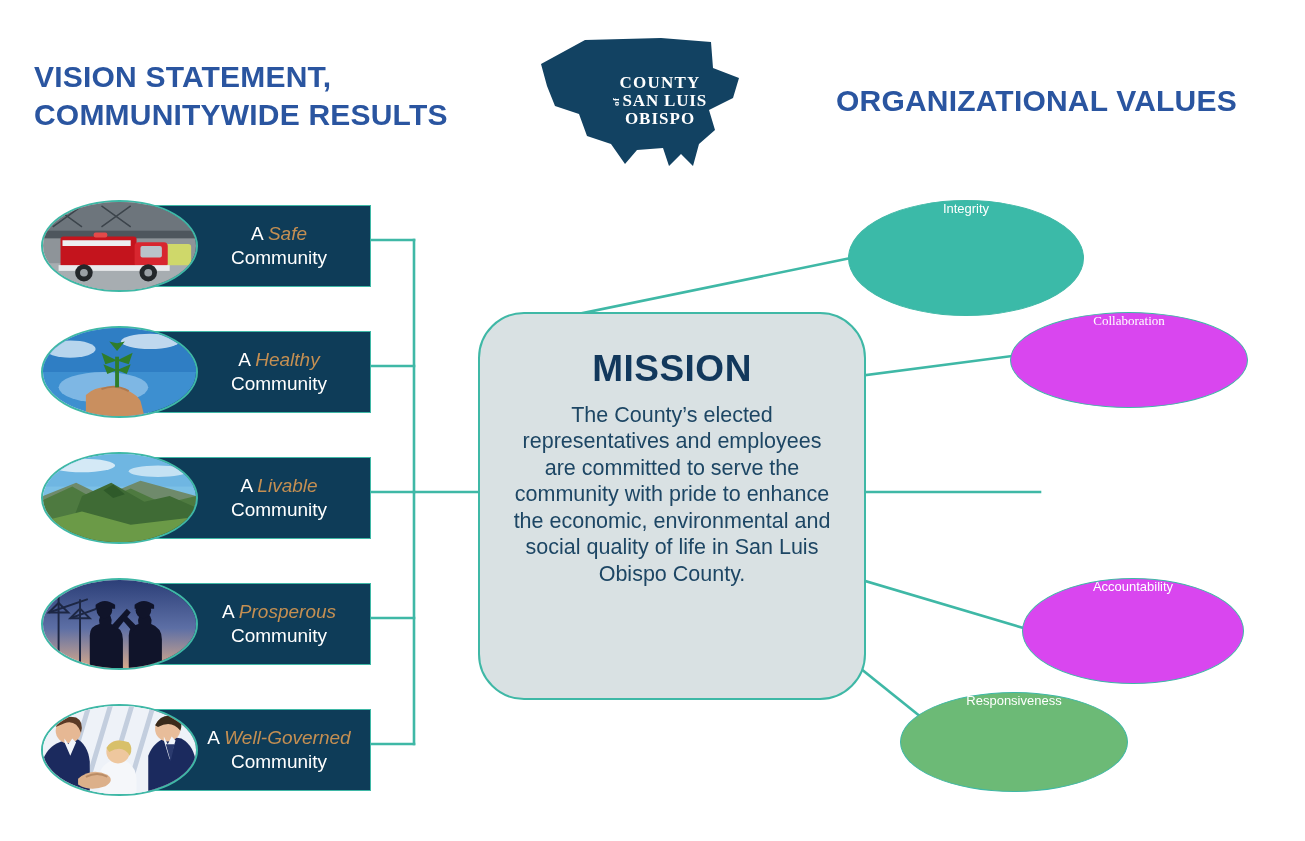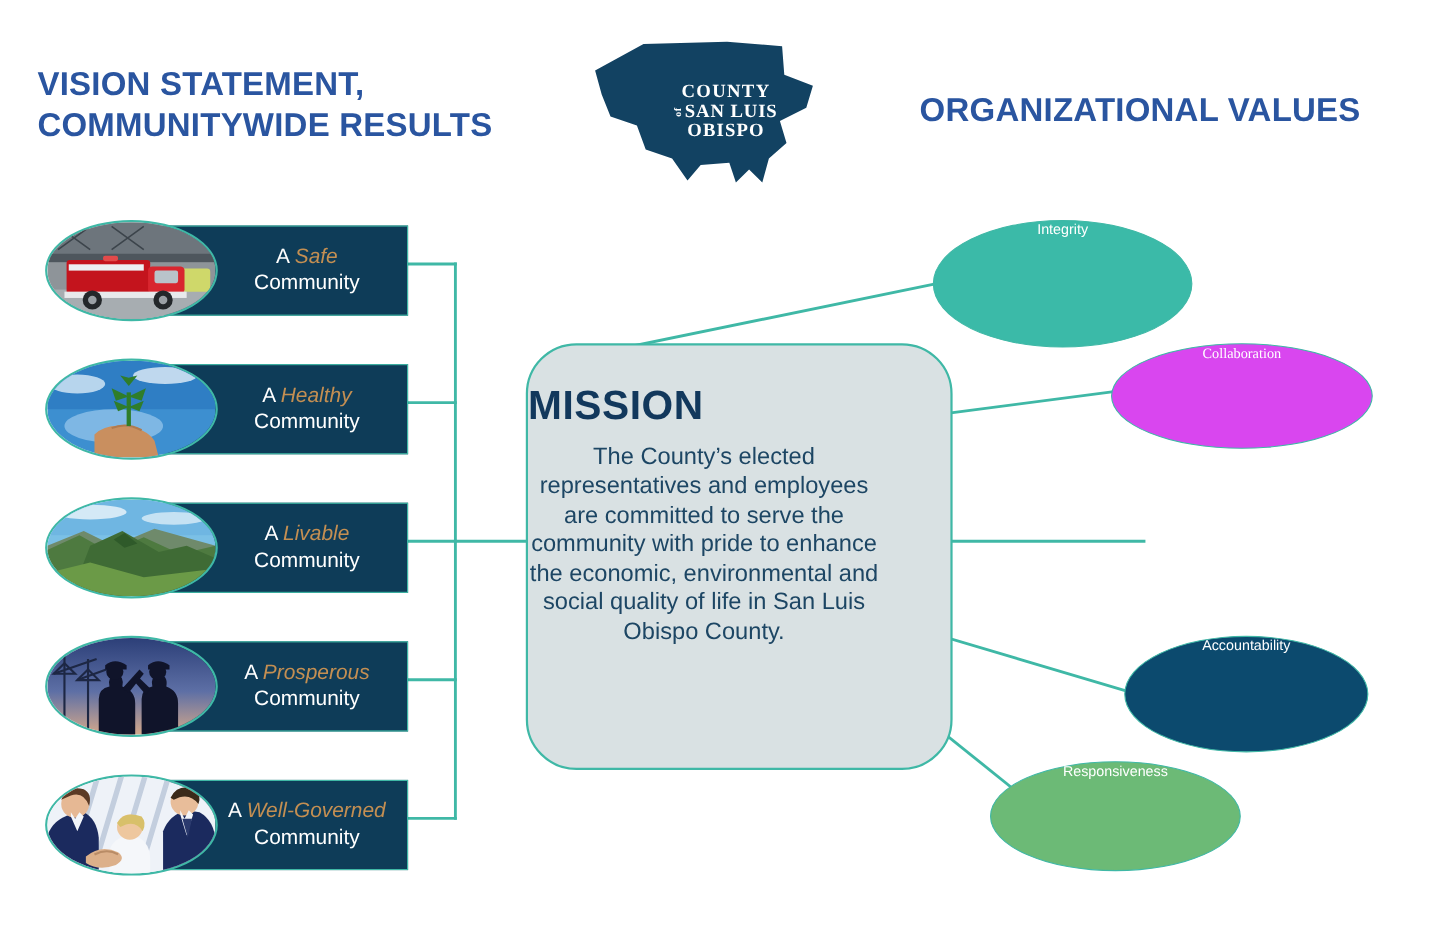--- a/index.html
+++ b/index.html
@@ -130,21 +130,21 @@
     left: 478px;
     top: 312px;
     width: 388px;
     height: 388px;
     background: #d9e1e3;
     border: 2px solid #3fb8a6;
     border-radius: 46px;
     box-sizing: border-box;
     display: flex;
     flex-direction: column;
-    align-items: flex-start;
+    align-items: center;
     padding-top: 34px;
   }
   #mission-title {
     color: #12385c;
     font-weight: bold;
     font-size: 37px;
     letter-spacing: 0.5px;
     margin-bottom: 12px;
   }
   #mission-body {
@@ -383,21 +383,21 @@
 
   <div class="value-oval" style="left:848px; top:200px; width:236px; height:116px; background:#3bbaa8;">
     <span>Integrity</span>
   </div>
 
   <div class="value-oval" style="left:1010px; top:312px; width:238px; height:96px; background:#d946ef;font-family:Liberation Serif, serif;">
     <span>Collaboration</span>
   </div>
 
 
-  <div class="value-oval" style="left:1022px; top:578px; width:222px; height:106px; background:#0c4a6e;">
+  <div class="value-oval" style="left:1022px; top:578px; width:222px; height:106px; background:#d946ef;">
     <span>Accountability</span>
   </div>
 
   <div class="value-oval" style="left:900px; top:692px; width:228px; height:100px; background:#6cba76;">
     <span>Responsiveness</span>
   </div>
 
 </div>
 
 </body></html>

